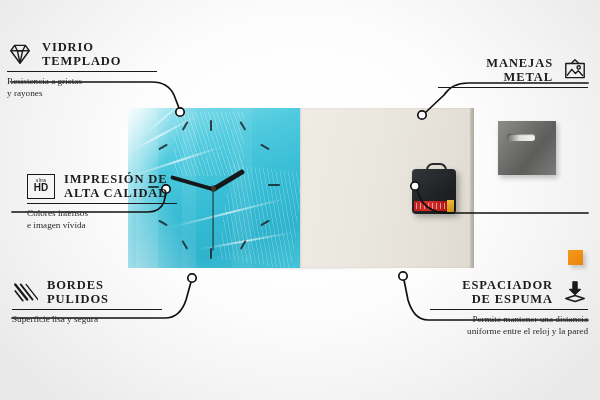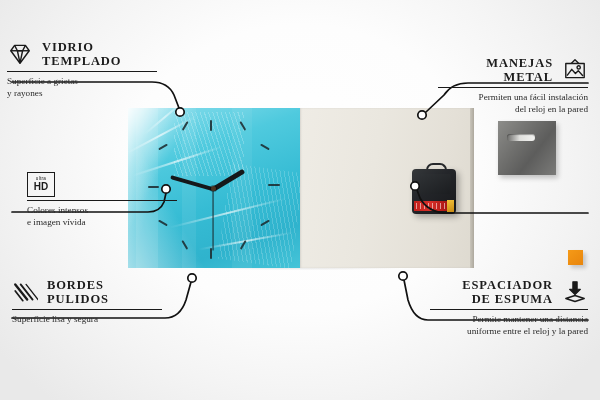--- a/index.html
+++ b/index.html
@@ -193,30 +193,32 @@
               <path d="M7 4 L9.6 9 L12 20.5"></path>
               <path d="M17 4 L14.4 9 L12 20.5"></path>
           <path d="M9.6 9 L14.4 9"></path>
         </g>
           </svg>
       </span>
       <span class="title">VIDRIO
 TEMPLADO</span>
     </div>
     <div class="rule" style="width:150px;"></div>
-    <div class="desc">Superficie a grietas
+    <div class="desc">Resistencia a grietas
 y rayones</div>
   </div>
 
   <div class="callout c-left" style="left:27px;top:172px;width:150px;">
     <div class="head-row">
       <span id="hd-icon">
         <span id="hd-ultra">ultra</span>
         <span id="hd-hd">HD</span>
       </span>
+      <span class="title">IMPRESIÓN DE
+ALTA CALIDAD</span>
     </div>
     <div class="rule" style="width:150px;"></div>
     <div class="desc">Colores intensos
 e imagen vívida</div>
   </div>
 
   <div class="callout c-left" style="left:12px;top:278px;width:150px;">
     <div class="head-row">
       <span class="icon">
         <svg viewBox="0 0 24 24">
@@ -244,22 +246,20 @@
             <g fill="none" stroke="currentColor" stroke-width="1.3" stroke-linejoin="round">
           <path d="M8.5 6 L12 2.6 L15.5 6"></path>
           <rect x="3.5" y="6" width="17" height="13"></rect>
           <path d="M4.6 17.2 L9 11.4 L12.4 15.2 L15 12.6 L19.4 17.6"></path>
           <circle cx="15.4" cy="9.6" r="1.5"></circle>
         </g>
           </svg>
       </span>
     </div>
     <div class="rule" style="width:150px;"></div>
-    <div class="desc">Permiten una fácil instalación
-del reloj en la pared</div>
   </div>
 
 
   <div class="callout c-right" style="left:430px;top:278px;width:158px;">
     <div class="head-row">
       <span class="title">ESPACIADOR
 DE ESPUMA</span>
       <span class="icon">
         <svg viewBox="0 0 24 24">
           <path d="M10 2.5 L14 2.5 L14 9.5 L17 9.5 L12 14.5 L7 9.5 L10 9.5 Z" fill="currentColor" stroke="currentColor" stroke-width="1" stroke-linejoin="round"></path>

